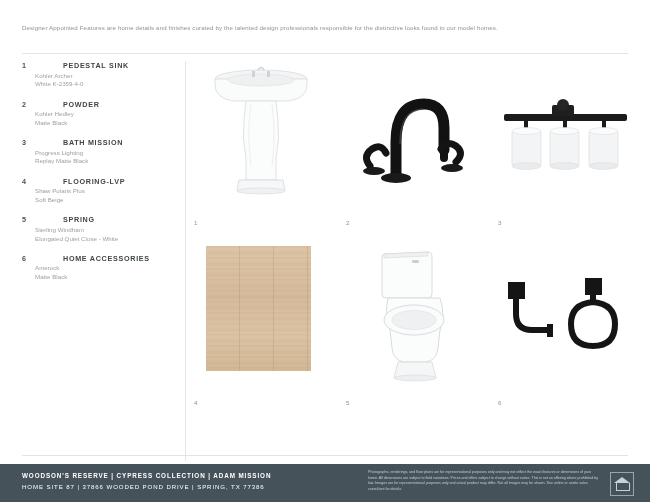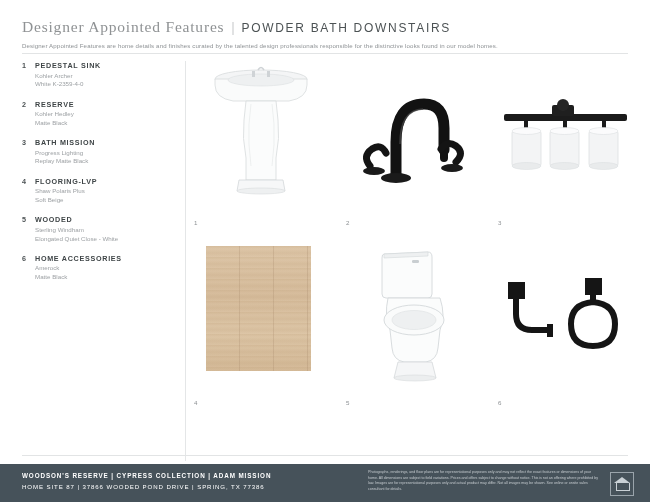--- a/index.html
+++ b/index.html
@@ -83,20 +83,21 @@
     font-size: 7.2px;
     color: #4c5254;
     font-weight: bold;
   }
   .spec-name {
     font-size: 7.2px;
     letter-spacing: 0.7px;
     color: #3f4547;
     font-weight: bold;
     margin-bottom: 1.5px;
+    margin-left: 28px;
   }
   .spec-detail {
     font-size: 6.2px;
     color: #9da1a4;
     line-height: 1.42;
   }
 
   
   .v-divider {
     position: absolute;
@@ -230,62 +231,57 @@
     border: 1px solid #c9d0d5;
     border-top: none;
   }
 </style>
 </head>
 <body>
 
 <div class="page">
 
   <div class="header">
-    <div class="title-line">
-      <span class="title-main">Designer Appointed Features</span>
-      <span class="title-divider">|</span>
-      <span class="title-sub">POWDER BATH DOWNSTAIRS</span>
-    </div>
     <div class="subtitle">Designer Appointed Features are home details and finishes curated by the talented design professionals responsible for the distinctive looks found in our model homes.</div>
   </div>
   <div class="header-rule"></div>
 
   <div class="spec-list">
 
     <div class="spec-item">
       <span class="spec-num">1</span>
       <div class="spec-name">PEDESTAL SINK</div>
       <div class="spec-detail">Kohler Archer</div>
       <div class="spec-detail">White K-2359-4-0</div>
     </div>
 
     <div class="spec-item">
       <span class="spec-num">2</span>
-      <div class="spec-name">RESERVE</div>
+      <div class="spec-name">POWDER</div>
       <div class="spec-detail">Kohler Hedley</div>
       <div class="spec-detail">Matte Black</div>
     </div>
 
     <div class="spec-item">
       <span class="spec-num">3</span>
       <div class="spec-name">BATH MISSION</div>
       <div class="spec-detail">Progress Lighting</div>
       <div class="spec-detail">Replay Matte Black</div>
     </div>
 
     <div class="spec-item">
       <span class="spec-num">4</span>
       <div class="spec-name">FLOORING-LVP</div>
       <div class="spec-detail">Shaw Polaris Plus</div>
       <div class="spec-detail">Soft Beige</div>
     </div>
 
     <div class="spec-item">
       <span class="spec-num">5</span>
-      <div class="spec-name">WOODED</div>
+      <div class="spec-name">SPRING</div>
       <div class="spec-detail">Sterling Windham</div>
       <div class="spec-detail">Elongated Quiet Close - White</div>
     </div>
 
     <div class="spec-item">
       <span class="spec-num">6</span>
       <div class="spec-name">HOME ACCESSORIES</div>
       <div class="spec-detail">Amerock</div>
       <div class="spec-detail">Matte Black</div>
     </div>

